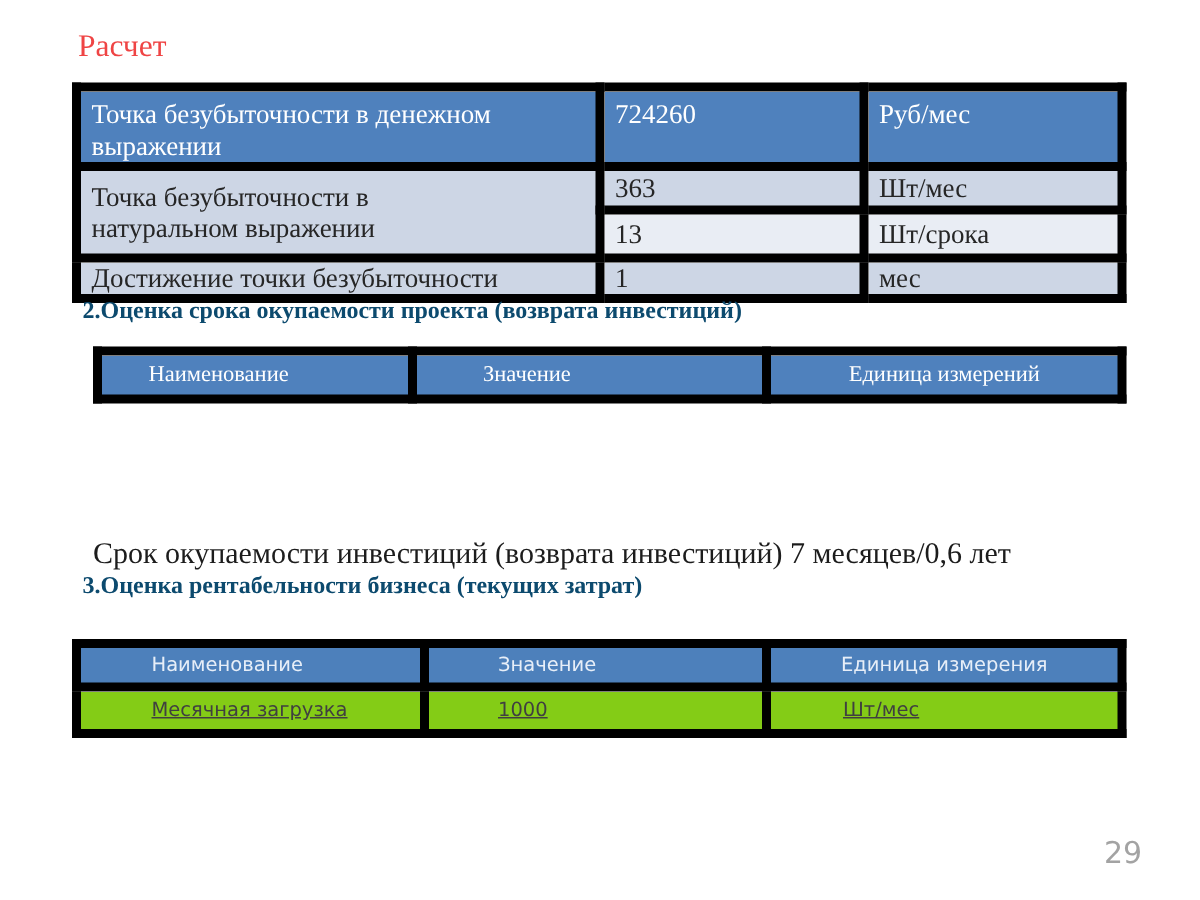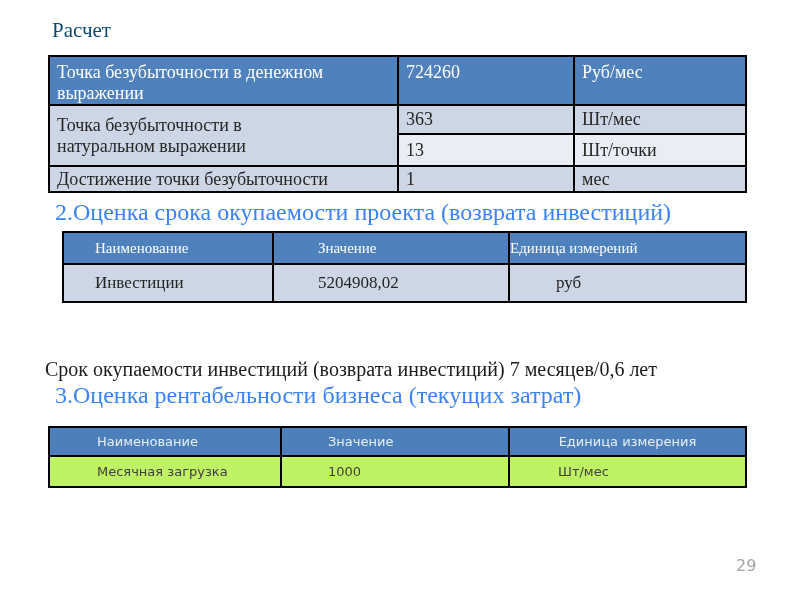--- a/index.html
+++ b/index.html
@@ -11,29 +11,29 @@
     background: #ffffff;
     overflow: hidden;
     font-family: "Liberation Serif", serif;
     color: #212121;
   }
   .slide-title {
     position: absolute;
     left: 52px;
     top: 18px;
     font-size: 21px;
-    color: #0c4a6e;
+    color: #ef4444;
   }
   table.t {
     position: absolute;
     border-collapse: collapse;
     table-layout: fixed;
   }
   table.t td {
-    border: 2px solid #000000;
+    border: 6px solid #000000;
     overflow: hidden;
     vertical-align: middle;
   }
   
   .t1 { left: 48px; top: 55px; width: 697px; font-size: 18px; color: #262626; }
   .t1 td { padding-left: 7px; }
   .t1 tr.hdr td {
     background: #4f81bd;
     color: #ffffff;
     vertical-align: top;
@@ -44,74 +44,74 @@
   .t1 td.c1 { padding-right: 58px; }
   .t1 .band-dark  { background: #cdd6e5; }
   .t1 .band-light { background: #e9edf4; }
   .t1 .r2 td { height: 29px; margin-left: 40px; }
   .t1 .r3 td { height: 32px; margin-left: 14px; }
   .t1 .r4 td { height: 26px; }
   
   .heading {
     position: absolute;
     left: 55px;
-    font-size: 24px;
-    font-weight: normal;
-    color: #3b82f6;
+    font-size: 16px;
+    font-weight: bold;
+    color: #0c4a6e;
     white-space: nowrap;
   }
   .bodytext {
     position: absolute;
-    left: 45px;
+    left: 62px;
     font-size: 20px;
     color: #1c1c1c;
     white-space: nowrap;
   }
   .h2pos { top: 199px; }
   .t2res { top: 358px; }
   .h3pos { top: 382px; }
   .t3res { top: 502px; }
   
   .t2 { left: 62px; top: 231px; width: 683px; font-size: 17px; color: #262626; }
   .t2 tr.hdr2 td {
     background: #4f81bd;
     color: #ffffff;
     font-size: 15px;
     height: 32px;
   }
   .t2 td.c1 { padding-left: 31px; padding-right: 12px; }
   .t2 td.c2 { padding-left: 44px; }
   .t2 td.c3 { padding-left: 46px; }
-  .t2 tr.hdr2 td.c3 { padding-left: 0; text-align: left; }
+  .t2 tr.hdr2 td.c3 { padding-left: 0; text-align: center; }
   .t2 .row1 td { background: #cdd6e5; height: 38px; }
   .t2 .row2 td { background: #e9edf4; height: 45px; }
   
   .t3 {
     left: 48px; top: 426px; width: 697px;
     font-family: "DejaVu Sans", sans-serif;
     font-size: 13px;
     color: #404040;
   }
   .t3 tr.hdr3 td {
     background: #4d80bb;
     color: #e7eef8;
     height: 29px;
   }
   .t3 td.c1 { padding-left: 47px; }
   .t3 td.c2 { padding-left: 46px; }
   .t3 td.c3 { padding-left: 48px; margin-left: 44px; }
   .t3 tr.hdr3 td.c3 { padding-left: 0; text-align: center; }
-  .t3 .row1 td { background: #bef264; height: 31px; }
+  .t3 .row1 td { background: #84cc16; height: 31px; text-decoration: underline; }
   
   .page-number {
     position: absolute;
     left: 736px;
     top: 556px;
     font-family: "DejaVu Sans", sans-serif;
-    font-size: 16px;
+    font-size: 20px;
     color: #a3a3a3;
   }
 </style>
 </head>
 <body>
 
 <div class="slide">
 
   <div class="slide-title">Расчет</div>
 
@@ -127,21 +127,21 @@
         <td class="c2">724260</td>
         <td class="c3">Руб/мес</td>
       </tr>
       <tr class="r2">
         <td class="c1 band-dark" rowspan="2">Точка безубыточности в натуральном выражении</td>
         <td class="c2 band-dark">363</td>
         <td class="c3 band-dark">Шт/мес</td>
       </tr>
       <tr class="r3">
         <td class="c2 band-light">13</td>
-        <td class="c3 band-light">Шт/точки</td>
+        <td class="c3 band-light">Шт/срока</td>
       </tr>
       <tr class="r4">
         <td class="c1 band-dark">Достижение точки безубыточности</td>
         <td class="c2 band-dark">1</td>
         <td class="c3 band-dark">мес</td>
       </tr>
     </tbody>
   </table>
 
   <div class="heading h2pos">2.Оценка срока окупаемости проекта (возврата инвестиций)</div>
@@ -150,25 +150,20 @@
     <colgroup>
       <col style="width:210px">
         <col style="width:236px">
         <col style="width:237px">
     </colgroup>
     <tbody>
       <tr class="hdr2">
         <td class="c1">Наименование</td>
         <td class="c2">Значение</td>
         <td class="c3">Единица измерений</td>
-      </tr>
-      <tr class="row1">
-        <td class="c1">Инвестиции</td>
-        <td class="c2">5204908,02</td>
-        <td class="c3">руб</td>
       </tr>
     </tbody>
   </table>
 
   <div class="bodytext t2res">Срок окупаемости инвестиций (возврата инвестиций) 7 месяцев/0,6 лет</div>
 
   <div class="heading h3pos">3.Оценка рентабельности бизнеса (текущих затрат)</div>
 
   <table class="t t3">
     <colgroup>

